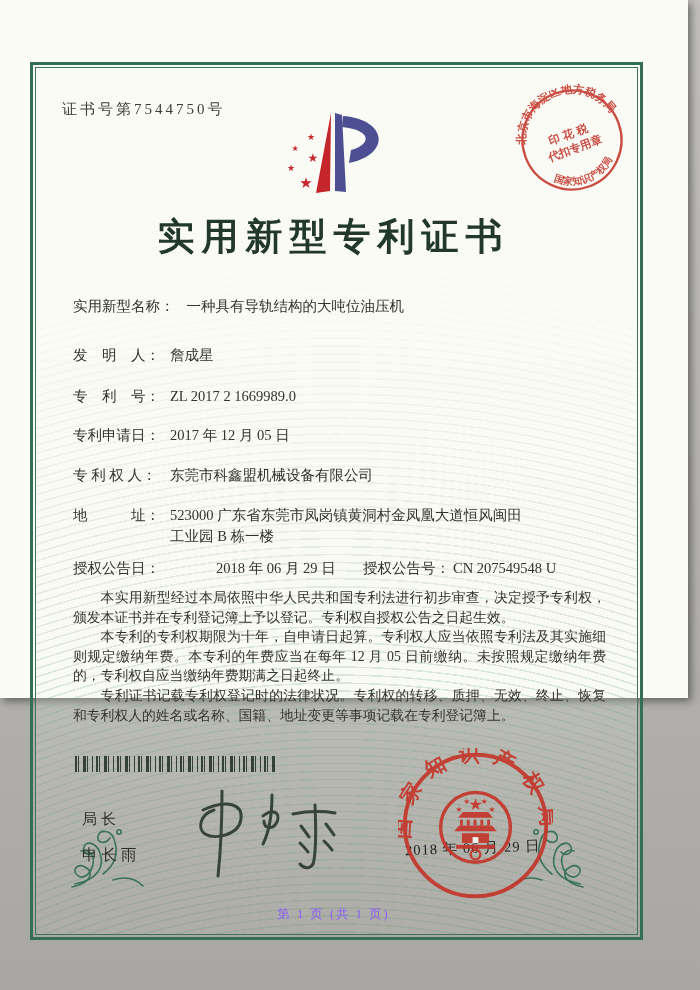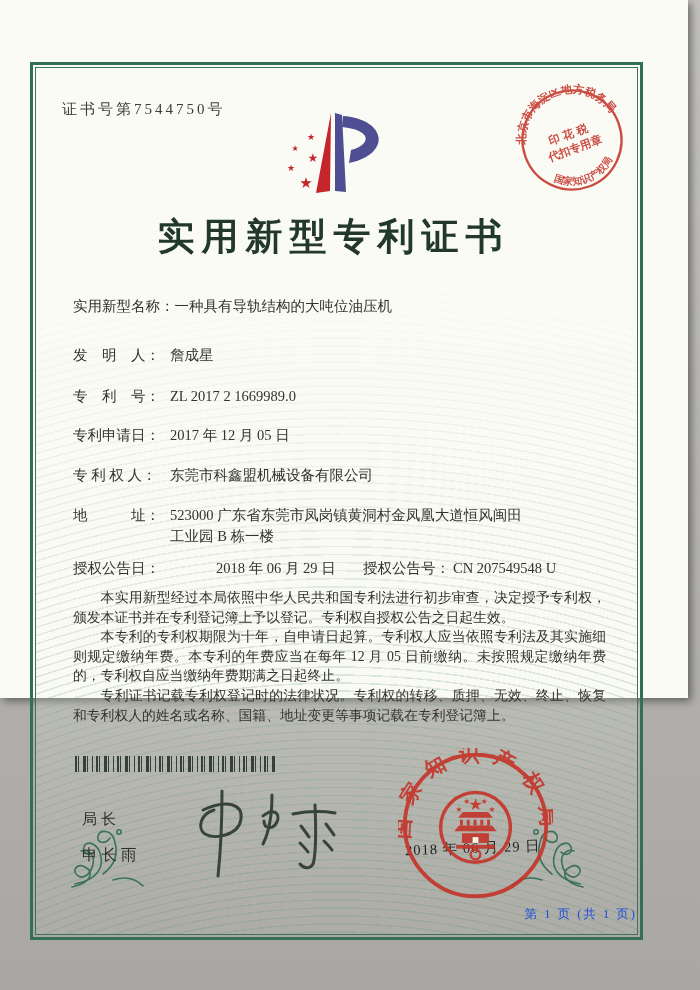--- a/index.html
+++ b/index.html
@@ -32,22 +32,22 @@
     background:
       repeating-linear-gradient(90deg,#1e2b24 0 2px,rgba(255,255,255,0) 2px 3px,#1e2b24 3px 4px,rgba(255,255,255,0) 4px 8px,#1e2b24 8px 11px,rgba(255,255,255,0) 11px 12px,#1e2b24 12px 13px,rgba(255,255,255,0) 13px 17px,#1e2b24 17px 18px,rgba(255,255,255,0) 18px 21px);}
   .officer-title{left:82px;top:810px;font-size:15px;letter-spacing:4px;color:#2c2c28;}
   .officer-name{left:82px;top:845px;font-size:15.5px;letter-spacing:4px;color:#2c2c28;}
   .signature{left:175px;top:786px;}
   .grant-date-stamp{left:405px;top:838px;width:180px;font-size:14.5px;letter-spacing:1px;
          color:#1f1f1d;transform:rotate(-2deg);}
   .seal{left:398px;top:748px;opacity:.92;}
   .tax-stamp{left:518px;top:86px;opacity:.88;transform:rotate(-20deg);}
   .logo{left:262px;top:100px;}
-  .footer{left:30px;top:906px;width:607px;text-align:right;font-size:12.5px;
-          letter-spacing:2px;color:#1d4ed8;}
+  .footer{left:30px;top:906px;width:607px;text-align:center;font-size:12.5px;
+          letter-spacing:2px;color:#8b5cf6;}
   .ornament{width:78px;height:64px;}
   .orn-left{left:33px;bottom:44px;}
   .orn-right{right:51px;bottom:44px;transform:scaleX(-1);}
 </style>
 </head>
 <body>
 
 <div class="canvas">
   <div class="paper">
 
@@ -103,21 +103,21 @@
       <text fill="#c4362b" font-size="11" font-weight="bold">
         <textPath href="#tsBot" startOffset="50%" text-anchor="middle">国家知识产权局</textPath>
       </text>
       <text x="60" y="57" text-anchor="middle" fill="#c4362b" font-size="12.5" font-weight="bold" letter-spacing="4">印花税</text>
       <text x="60" y="74" text-anchor="middle" fill="#c4362b" font-size="12.5" font-weight="bold">代扣专用章</text>
     </svg>
 
     <div class="abs title">实用新型专利证书</div>
 
     <div class="abs fields">
-      <div class="frow" style="top:0;">
+      <div class="frow" style="top:0;gap:12px;">
         <span class="flabel">实用新型名称：</span>
         <span class="fvalue">一种具有导轨结构的大吨位油压机</span>
       </div>
       <div class="frow" style="top:49px;">
         <span class="flabel">发　明　人：</span>
         <span class="fvalue">詹成星</span>
       </div>
       <div class="frow" style="top:90px;">
         <span class="flabel">专　利　号：</span>
         <span class="fvalue">ZL 2017 2 1669989.0</span>

